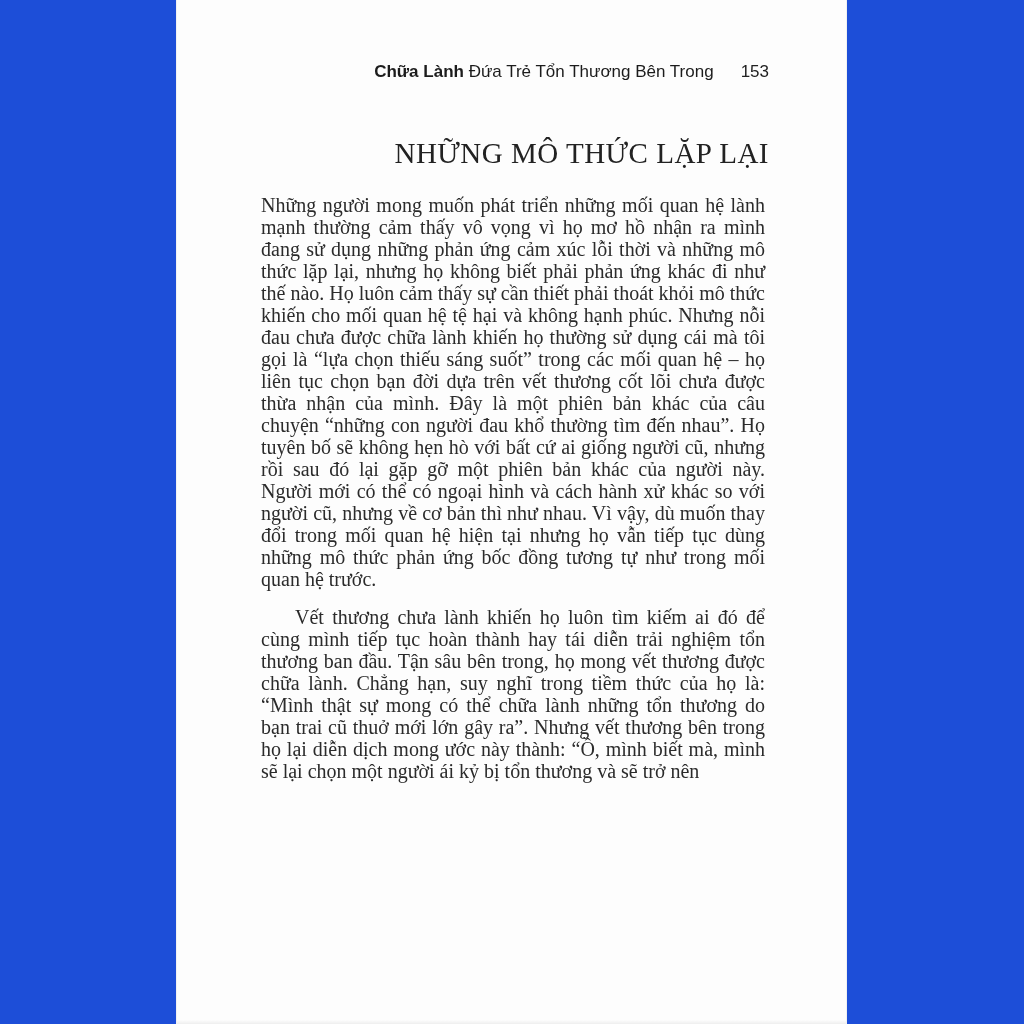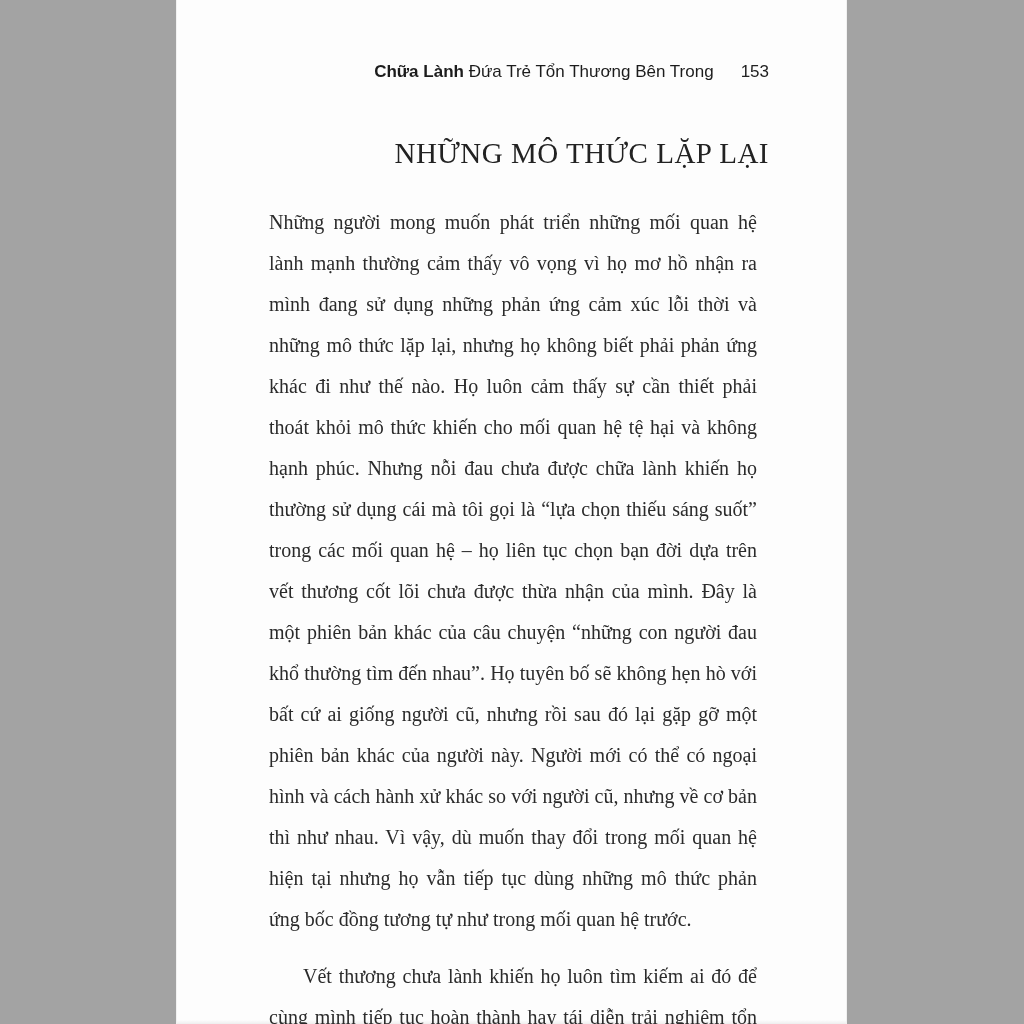--- a/index.html
+++ b/index.html
@@ -7,21 +7,21 @@
     padding: 0;
     width: 1024px;
     height: 1024px;
     background: #ffffff;
     font-family: "Liberation Serif", serif;
   }
   .photo {
     position: relative;
     width: 1024px;
     height: 1024px;
-    background: #a3a3a3;
+    background: #1d4ed8;
     overflow: hidden;
   }
   
   .page {
     position: absolute;
     left: 176px;
     top: 0;
     width: 671px;
     height: 1024px;
     background: #fdfdfd;
@@ -75,23 +75,23 @@
     line-height: 1.1;
   }
   .body-text {
     position: absolute;
     top: 190px;
     left: 80px;
     width: 512px;
     color: #2b2b2b;
   }
   .body-text p {
-    margin: 12px;
+    margin: 4px;
     font-size: 20px;
-    line-height: 41px;
+    line-height: 22px;
     text-align: justify;
     text-justify: inter-word;
   }
   .body-text p.indented {
     margin-top: 16px;
     text-indent: 34px;
   }
 </style>
 </head>
 <body>

